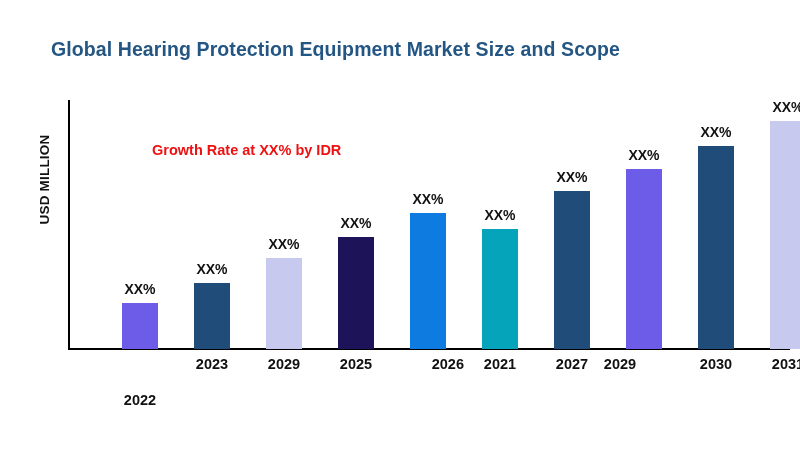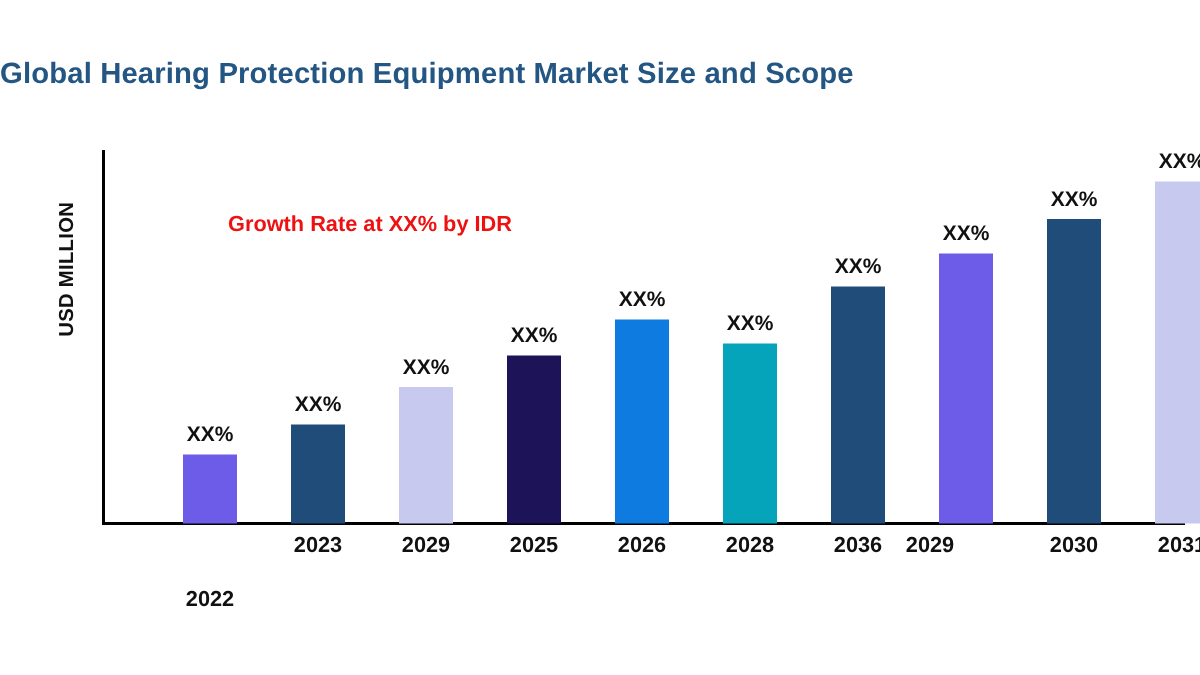--- a/index.html
+++ b/index.html
@@ -16,21 +16,21 @@
   #chart-root {
     position: relative;
     width: 800px;
     height: 450px;
   }
   #chart-title {
     position: absolute;
     left: 0;
     top: 38px;
     width: 671px;
-    text-align: left;
+    text-align: center;
     font-size: 19.5px;
     font-weight: bold;
     color: #245684;
     letter-spacing: 0.1px;
     white-space: nowrap;
   }
   #y-axis-label {
     position: absolute;
     left: -36px;
     top: 172px;
@@ -172,22 +172,22 @@
         <div class="bar" style="height: 228px; background: rgb(199, 202, 238);"></div>
         <div class="bar-label" style="bottom: 234px;">XX%</div>
       </div>
     </div>
 
   <div id="tick-labels">
       <div class="tick-label" style="left: 104px; margin-top: 36px;">2022</div>
       <div class="tick-label" style="left: 176px;">2023</div>
       <div class="tick-label" style="left: 248px;">2029</div>
       <div class="tick-label" style="left: 320px;">2025</div>
-      <div class="tick-label" style="left: 392px;">2026</div>
-      <div class="tick-label" style="left: 464px;">2028</div>
-      <div class="tick-label" style="left: 536px;">2036</div>
+      <div class="tick-label" style="left: 392px; text-align: right;">2026</div>
+      <div class="tick-label" style="left: 464px;">2021</div>
+      <div class="tick-label" style="left: 536px;">2027</div>
       <div class="tick-label" style="left: 584px;">2029</div>
       <div class="tick-label" style="left: 680px;">2030</div>
       <div class="tick-label" style="left: 752px;">2031</div>
     </div>
 
 
 </div>
 
 </body></html>

